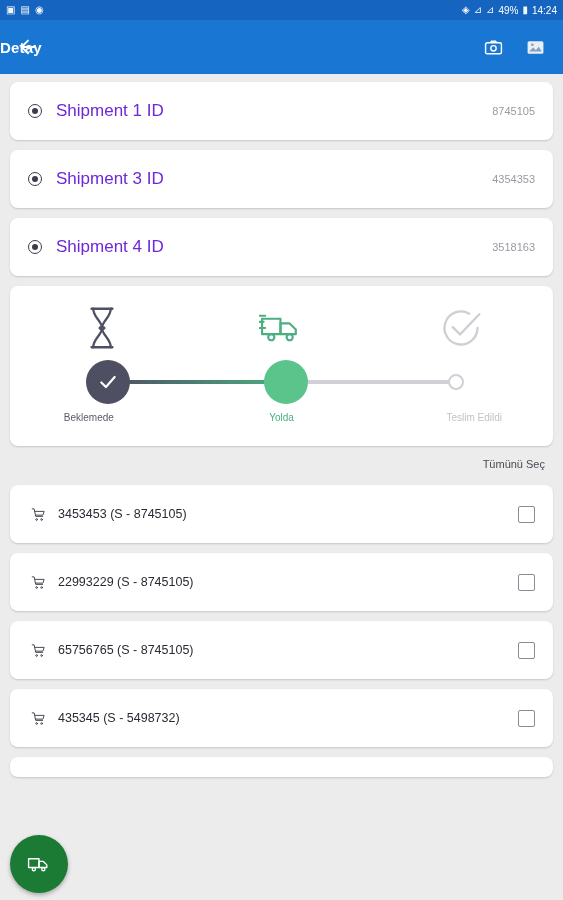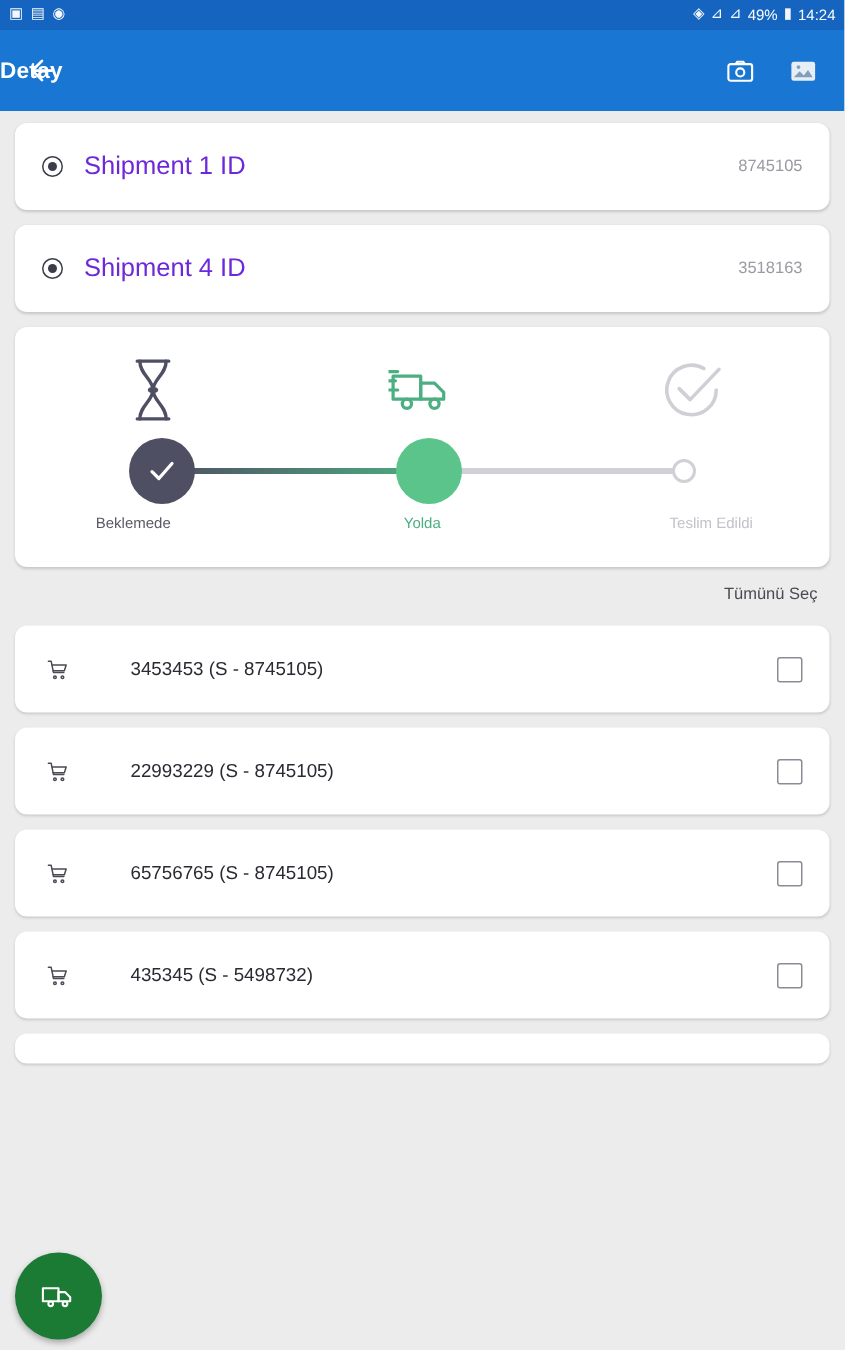--- a/index.html
+++ b/index.html
@@ -83,21 +83,21 @@
   .tlabel.b { color: #4caf82; }
   .tlabel.c { color: #c2c2c8; }
 
   
   .selectall {
     text-align: right; font-size: 11px; color: #4a4a55;
     padding: 2px 8px 15px 0;
   }
 
   
-  .item-row { height: 58px; display: flex; align-items: center; padding: 0 18px; gap: 29px; }
+  .item-row { height: 58px; display: flex; align-items: center; padding: 0 18px; }
   .item-icon { width: 20px; margin-right: 10px; display:flex; align-items:center; justify-content:center; flex:none; }
   .item-text { font-size: 12.5px; color: #2a2a33; }
   .checkbox {
     margin-left: auto; width: 17px; height: 17px;
     border: 1.5px solid #8b8b95; border-radius: 2px; background: #fff; flex: none;
   }
   .partial { height: 20px; overflow: hidden; }
 
   
   .bottombar {
@@ -166,20 +166,27 @@
 
     <div class="card">
       <div class="ship-row">
         <div class="radio"></div>
         <span class="ship-label">Shipment 1 ID</span>
         <span class="ship-id">8745105</span>
       </div>
     </div>
 
 
+    <div class="card">
+      <div class="ship-row">
+        <div class="radio"></div>
+        <span class="ship-label">Shipment 3 ID</span>
+        <span class="ship-id">4354353</span>
+      </div>
+    </div>
 
     <div class="card">
       <div class="ship-row">
         <div class="radio"></div>
         <span class="ship-label">Shipment 4 ID</span>
         <span class="ship-id">3518163</span>
       </div>
     </div>
 
     <div class="card tracker">

